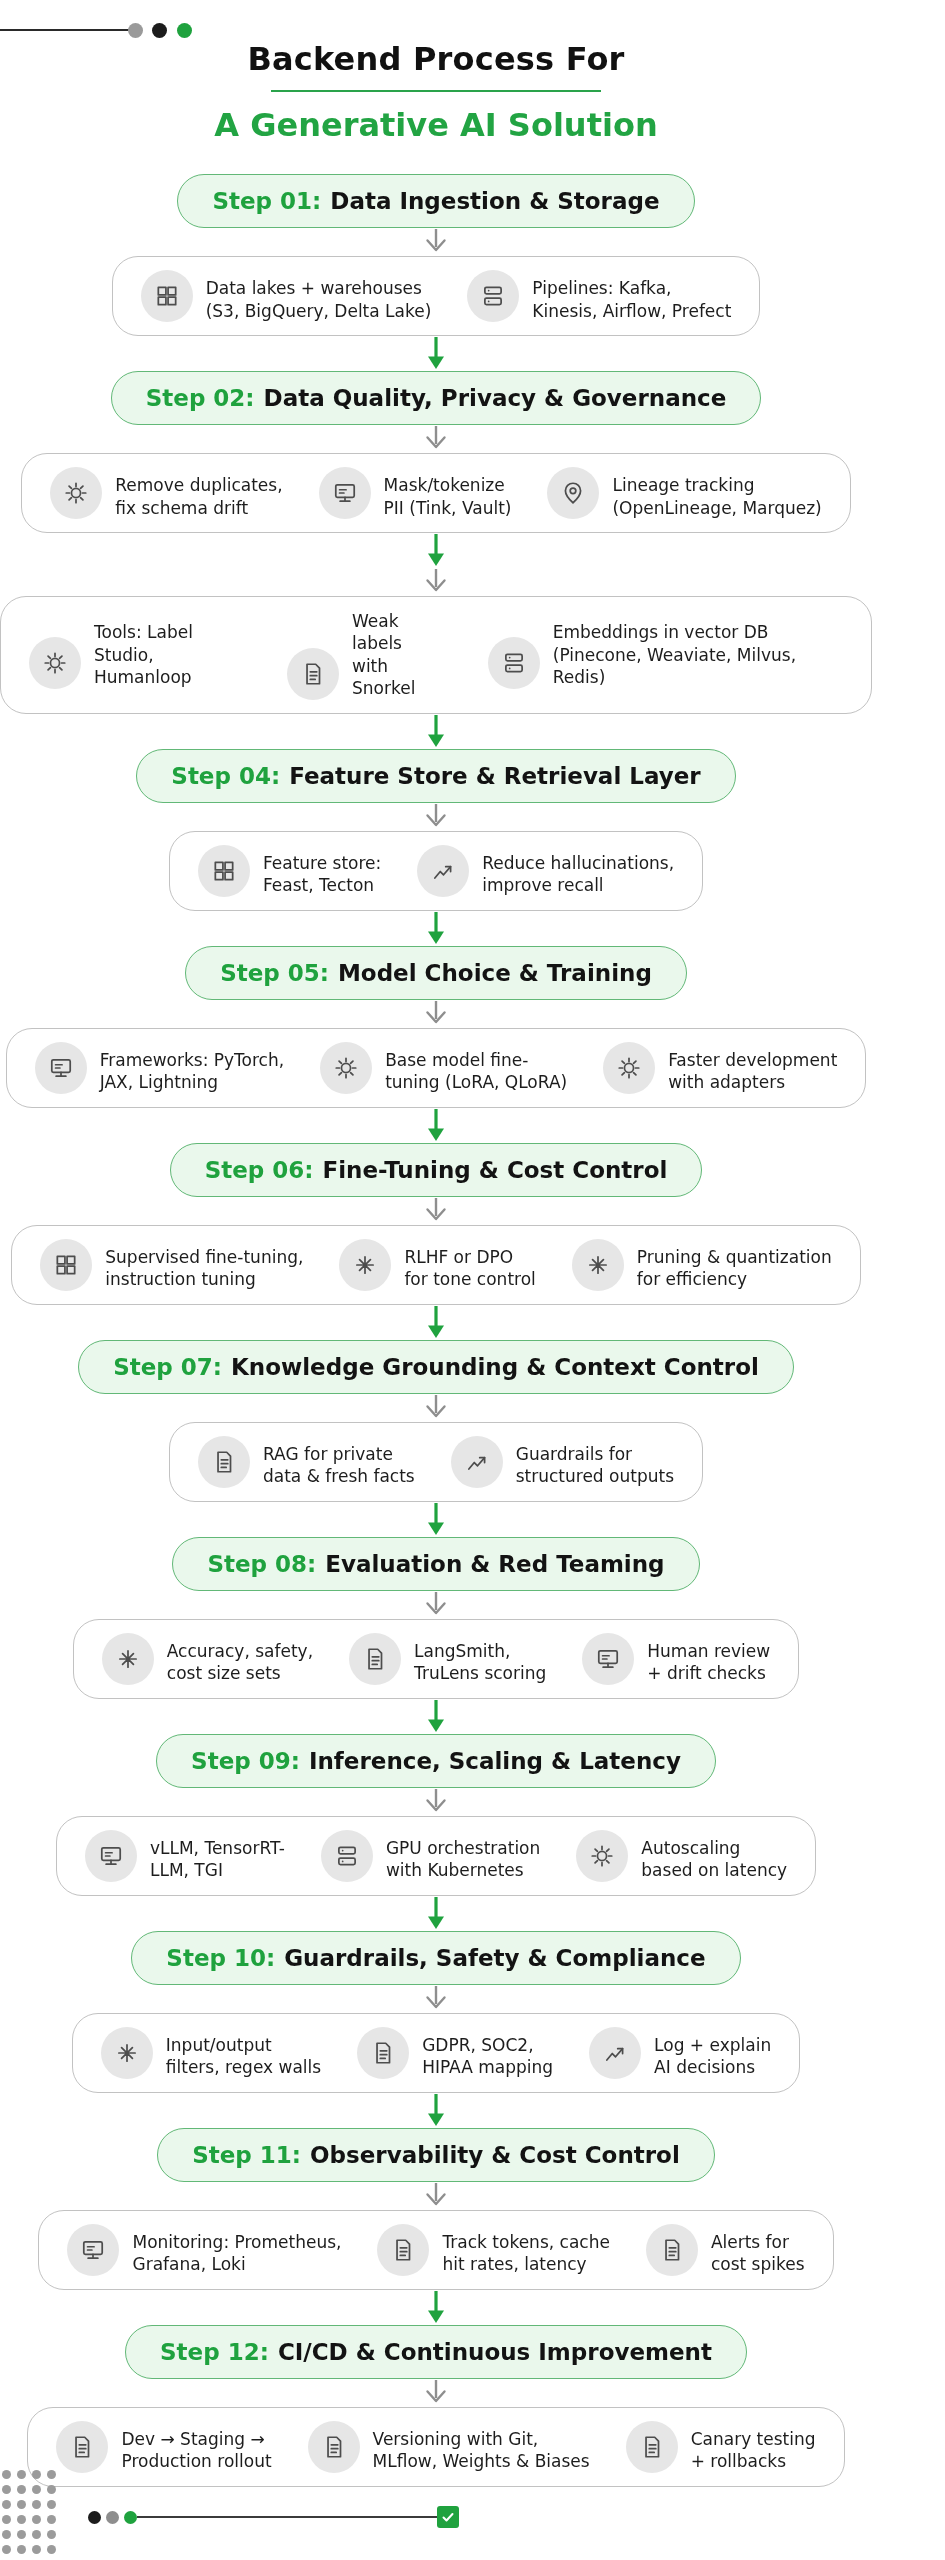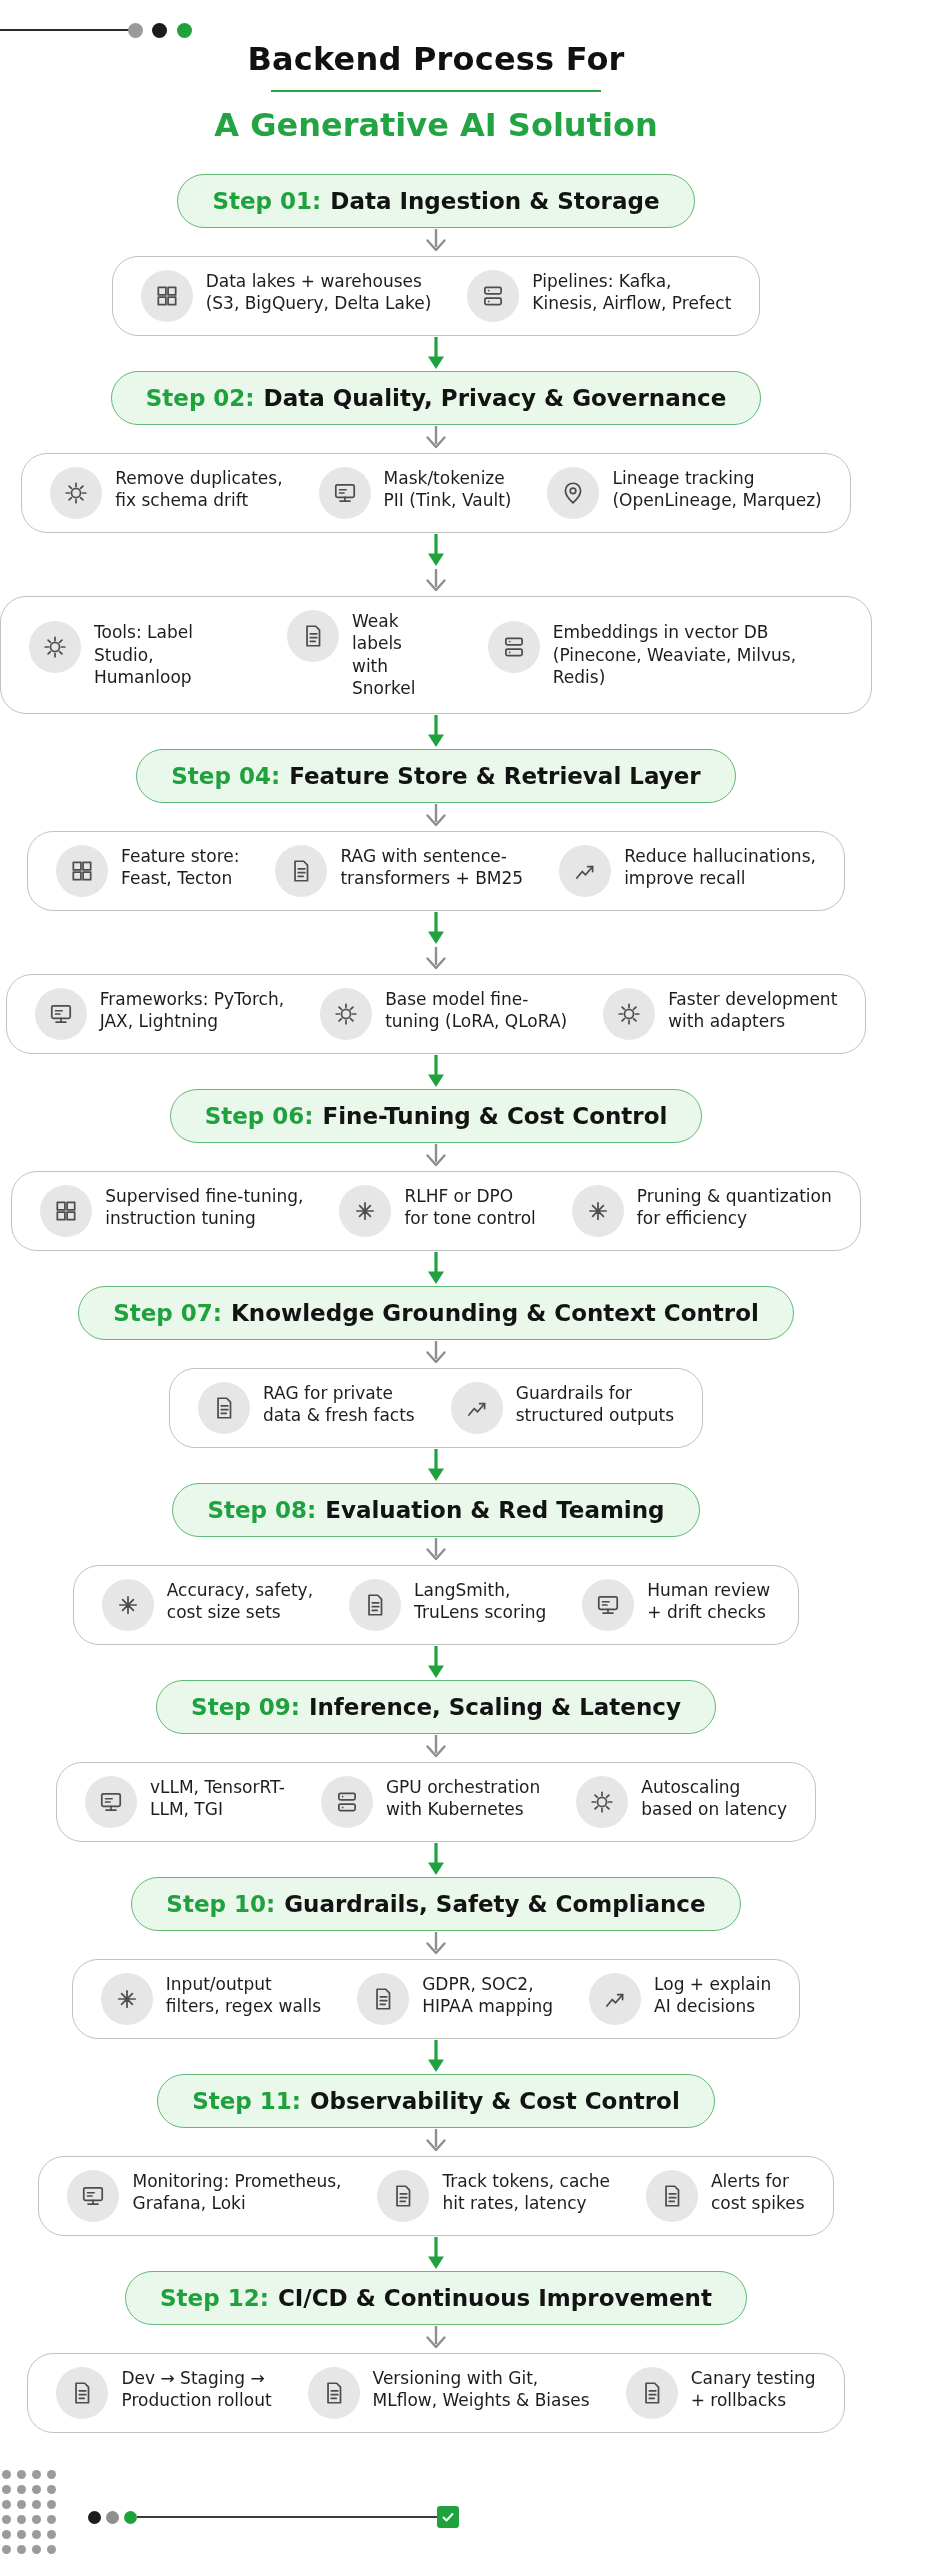--- a/index.html
+++ b/index.html
@@ -33,21 +33,21 @@
   .flow{display:flex;flex-direction:column;align-items:center;margin-top:30px;}
   .step-block{display:flex;flex-direction:column;align-items:center;}
   .pill{background:#eaf8ec;border:1.5px solid #62b877;border-radius:42px;
         padding:13px 34px;font-size:23px;font-weight:bold;white-space:nowrap;}
   .pill-label{color:#1fa23e;margin-right:9px;}
   .pill-title{color:#131313;}
   .arrow-gray{display:block;margin:1px 0;}
   .arrow-green{display:block;margin:1px 0;}
   .detail-box{background:#fff;border:1.5px solid #c2c2c2;border-radius:26px;
               padding:13px 28px;display:flex;align-items:center;gap:36px;}
-  .detail-item{display:flex;align-items:flex-start;gap:13px;}
+  .detail-item{display:flex;align-items:flex-end;gap:13px;}
   .icon-circle{width:52px;height:52px;border-radius:50%;background:#e6e6e6;flex:0 0 auto;
                display:flex;align-items:center;justify-content:center;}
   .item-text{font-size:17px;line-height:1.32;white-space:pre-line;color:#1d1d1d;font-weight:500;}
   .glyph{width:26px;height:26px;stroke:#4d4d4d;fill:none;stroke-width:1.6;
          stroke-linecap:round;stroke-linejoin:round;}
   .hidden-defs{position:absolute;width:0;height:0;overflow:hidden;}
 </style>
 </head>
 <body>
 
@@ -241,47 +241,41 @@
   <div class="detail-item">
     <span class="icon-circle">
               <svg class="glyph">
                 <use href="#sym-grid"></use>
               </svg>
             </span>
     <span class="item-text">Feature store:
 Feast, Tecton</span>
   </div>
 
-  <div class="detail-item">
-    <span class="icon-circle">
-              <svg class="glyph">
-                <use href="#sym-doc"></use>
-              </svg>
-            </span>
-    <span class="item-text">RAG with sentence-
-transformers + BM25</span>
-  </div>
 
   <div class="detail-item">
     <span class="icon-circle">
               <svg class="glyph">
                 <use href="#sym-trend"></use>
               </svg>
             </span>
     <span class="item-text">Reduce hallucinations,
 improve recall</span>
   </div>
 </div>
     <svg class="arrow-green" width="26" height="33" viewBox="0 0 26 33">
           <path d="M13 0v21" stroke="#1fa23e" stroke-width="3.2" fill="none"></path>
           <path d="M5 19.5h16L13 32z" fill="#1fa23e"></path>
         </svg>
   </section>
 
   <section class="step-block">
+    <div class="pill">
+      <span class="pill-label">Step 05:</span><span class="pill-title">Model Choice &amp; Training</span>
+    </div>
     <svg class="arrow-gray" width="26" height="26" viewBox="0 0 26 26">
           <path d="M13 0v18" stroke="#8e8e8e" stroke-width="2.4" fill="none"></path>
           <path d="M4.5 11.5L13 21l8.5-9.5" stroke="#8e8e8e" stroke-width="2.4" fill="none" stroke-linecap="round" stroke-linejoin="round"></path>
         </svg>
     <div class="detail-box">
   <div class="detail-item">
     <span class="icon-circle">
               <svg class="glyph">
                 <use href="#sym-monitor"></use>
               </svg>

